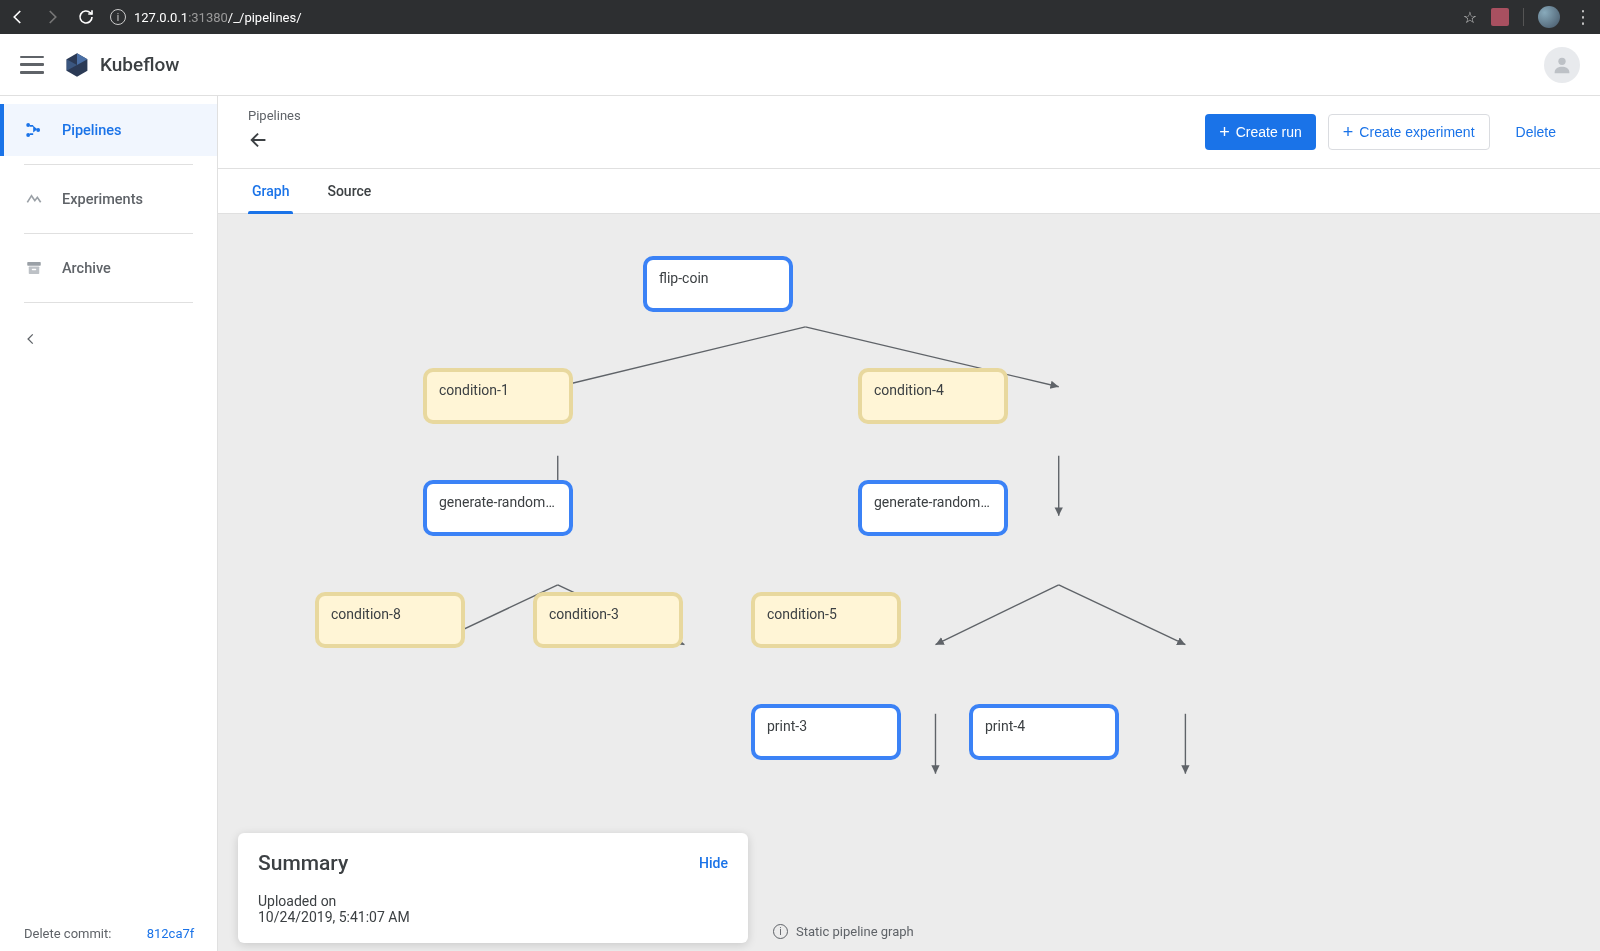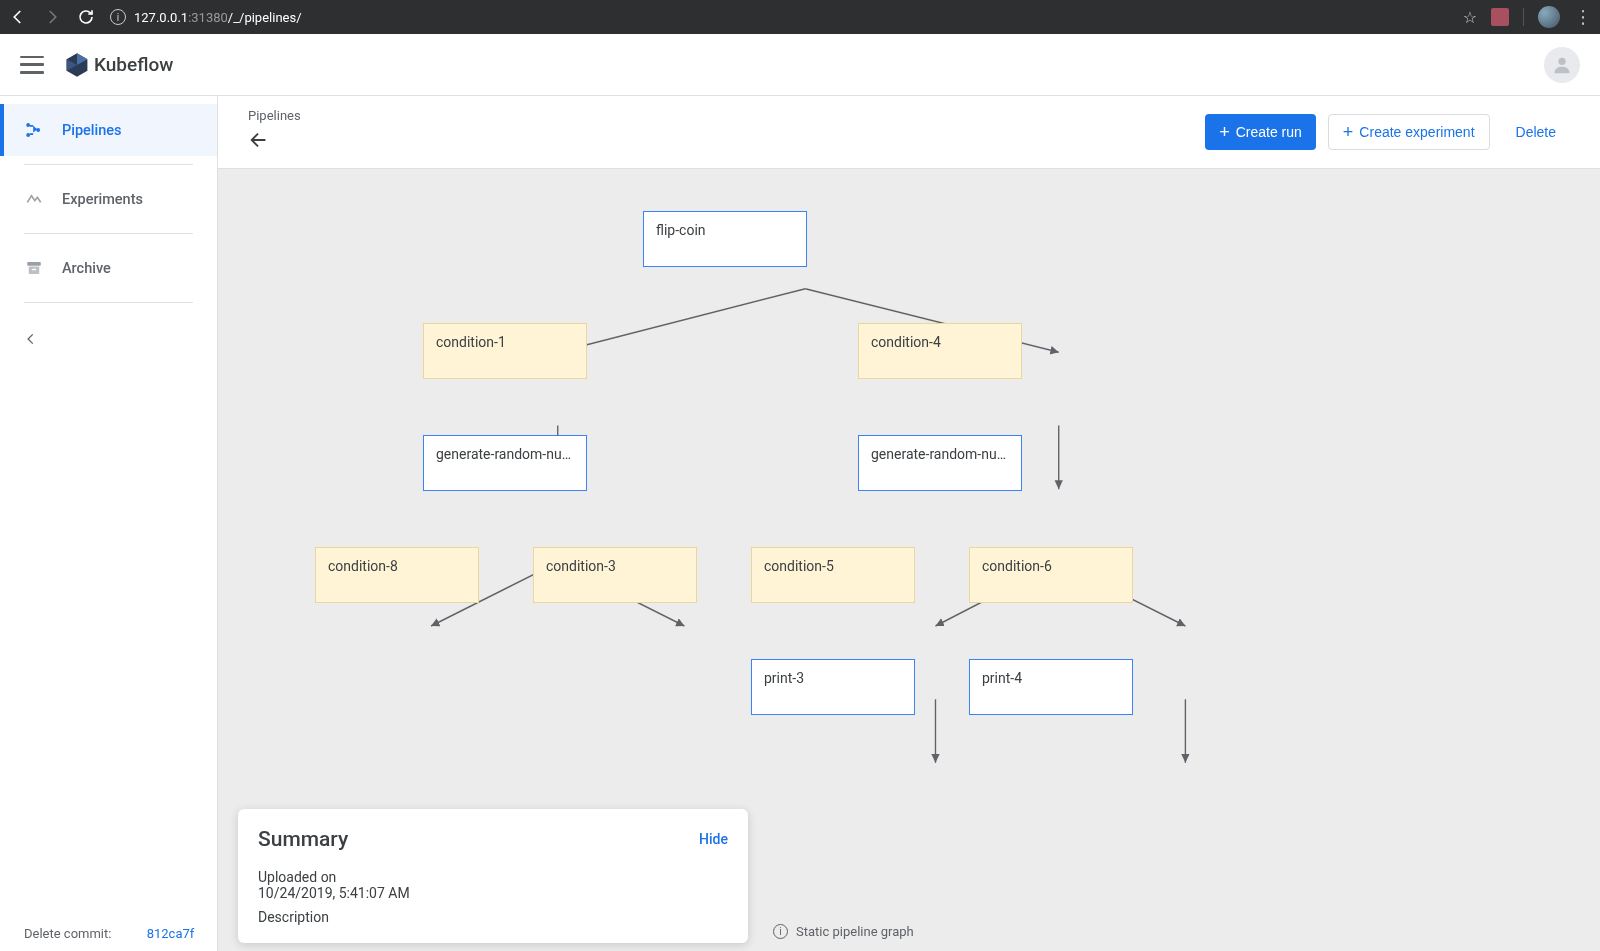--- a/index.html
+++ b/index.html
@@ -20,21 +20,21 @@
 .ext-icon { width: 18px; height: 18px; background: #a85060; border-radius: 2px; }
 .divider-v { width: 1px; height: 18px; background: #555; }
 .avatar-small { width: 22px; height: 22px; border-radius: 50%; background: radial-gradient(circle at 30% 30%, #8ab, #456); }
 .dots { color: #ccc; font-size: 18px; line-height: 1; }
 
 
 .app-header { height: 62px; border-bottom: 1px solid #e0e0e0; display: flex; align-items: center; padding: 0 20px; justify-content: space-between; }
 .app-left { display: flex; align-items: center; gap: 20px; }
 .hamburger { width: 24px; height: 18px; display: flex; flex-direction: column; justify-content: space-between; cursor: pointer; }
 .hamburger span { height: 2.5px; background: #5f6368; border-radius: 1px; }
-.logo { display: flex; align-items: center; gap: 4px; }
+.logo { display: flex; align-items: center; gap: 10px; }
 .logo-mark { width: 26px; height: 26px; }
 .logo-text { font-size: 19px; font-weight: 500; color: #3c4043; }
 .user-avatar { width: 36px; height: 36px; border-radius: 50%; background: #e8eaed; display: flex; align-items: center; justify-content: center; }
 .user-avatar svg { width: 22px; height: 22px; fill: #bdc1c6; }
 
 
 .app-body { display: flex; height: calc(100vh - 96px); }
 .sidebar { width: 218px; border-right: 1px solid #e0e0e0; display: flex; flex-direction: column; padding-top: 8px; position: relative; }
 .nav-item { height: 52px; display: flex; align-items: center; gap: 18px; padding: 0 24px; cursor: pointer; color: #5f6368; font-size: 14.5px; font-weight: 500; }
 .nav-item.active { color: #1a73e8; background: #f1f6fe; position: relative; }
@@ -58,21 +58,21 @@
 .btn-outline { background: #fff; color: #1a73e8; border: 1px solid #dadce0; }
 .btn-text { background: transparent; color: #1a73e8; }
 .plus { font-size: 18px; font-weight: 400; }
 
 .tabs { display: flex; gap: 30px; padding: 0 30px; background: #fff; border-bottom: 1px solid #e0e0e0; }
 .tab { padding: 14px 4px; font-size: 14px; font-weight: 500; color: #3c4043; cursor: pointer; position: relative; }
 .tab.active { color: #1a73e8; }
 .tab.active::after { content: ''; position: absolute; left: 0; right: 0; bottom: -1px; height: 3px; background: #1a73e8; border-radius: 2px 2px 0 0; }
 
 .graph-area { flex: 1; background: #ececec; position: relative; overflow: hidden; }
-.node { position: absolute; width: 164px; height: 56px; border: 1px solid #3b82f6; border-radius: 0; padding: 10px 12px; font-size: 14px; color: #3c4043; background: #fff; cursor: pointer; overflow: hidden; white-space: nowrap; text-overflow: ellipsis; }
+.node { position: absolute; width: 150px; height: 56px; border: 4px solid #3b82f6; border-radius: 10px; padding: 10px 12px; font-size: 14px; color: #3c4043; background: #fff; cursor: pointer; overflow: hidden; white-space: nowrap; text-overflow: ellipsis; }
 .node.condition { background: #fff5d6; border-color: #e8d89e; }
 svg.edges { position: absolute; inset: 0; width: 100%; height: 100%; pointer-events: none; }
 .edge { stroke: #5f6368; stroke-width: 1.2; fill: none; }
 .arrowhead { fill: #5f6368; }
 
 .summary-panel { position: absolute; left: 20px; bottom: 8px; width: 510px; background: #fff; border-radius: 6px; box-shadow: 0 2px 10px rgba(0,0,0,0.15); padding: 18px 20px; }
 .summary-head { display: flex; justify-content: space-between; align-items: center; margin-bottom: 18px; }
 .summary-title { font-size: 21px; font-weight: 500; color: #3c4043; }
 .hide-link { color: #1a73e8; font-size: 14px; font-weight: 500; cursor: pointer; }
 .sum-label { font-size: 14px; color: #3c4043; margin-top: 8px; }
@@ -203,20 +203,24 @@
             <span>Create run</span>
           </button>
         <button class="btn btn-outline">
             <span class="plus">+</span>
             <span>Create experiment</span>
           </button>
         <button class="btn btn-text">Delete</button>
       </div>
     </div>
 
+    <div class="tabs">
+      <div class="tab active">Graph</div>
+      <div class="tab">Source</div>
+    </div>
 
     <div class="graph-area">
       <svg class="edges" viewBox="0 0 1200 640" preserveAspectRatio="none">
         <defs>
           <marker id="ah" markerWidth="8" markerHeight="8" refX="6" refY="3" orient="auto">
               <path class="arrowhead" d="M0,0 L6,3 L0,6 z"></path>
             </marker>
         </defs>
 
         <path class="edge" d="M510 98 L295 150" marker-end="url(#ah)"></path>
@@ -237,32 +241,30 @@
       </svg>
 
       <div class="node" style="left:425px; top:42px">flip-coin</div>
       <div class="node condition" style="left:205px; top:154px">condition-1</div>
       <div class="node condition" style="left:640px; top:154px">condition-4</div>
       <div class="node" style="left:205px; top:266px">generate-random-nu…</div>
       <div class="node" style="left:640px; top:266px">generate-random-nu…</div>
       <div class="node condition" style="left:97px; top:378px">condition-8</div>
       <div class="node condition" style="left:315px; top:378px">condition-3</div>
       <div class="node condition" style="left:533px; top:378px">condition-5</div>
-      <div class="node condition" style="left:751px; top:378px">condition-6</div>
       <div class="node" style="left:533px; top:490px">print-3</div>
       <div class="node" style="left:751px; top:490px">print-4</div>
 
       <div class="summary-panel">
         <div class="summary-head">
           <div class="summary-title">Summary</div>
           <div class="hide-link">Hide</div>
         </div>
         <div class="sum-label">Uploaded on</div>
         <div class="sum-value">10/24/2019, 5:41:07 AM</div>
-        <div class="sum-label">Description</div>
       </div>
 
       <div class="footer-note">
         <span class="info-circle">i</span>
         <span>Static pipeline graph</span>
       </div>
     </div>
   </div>
 </div>
 

